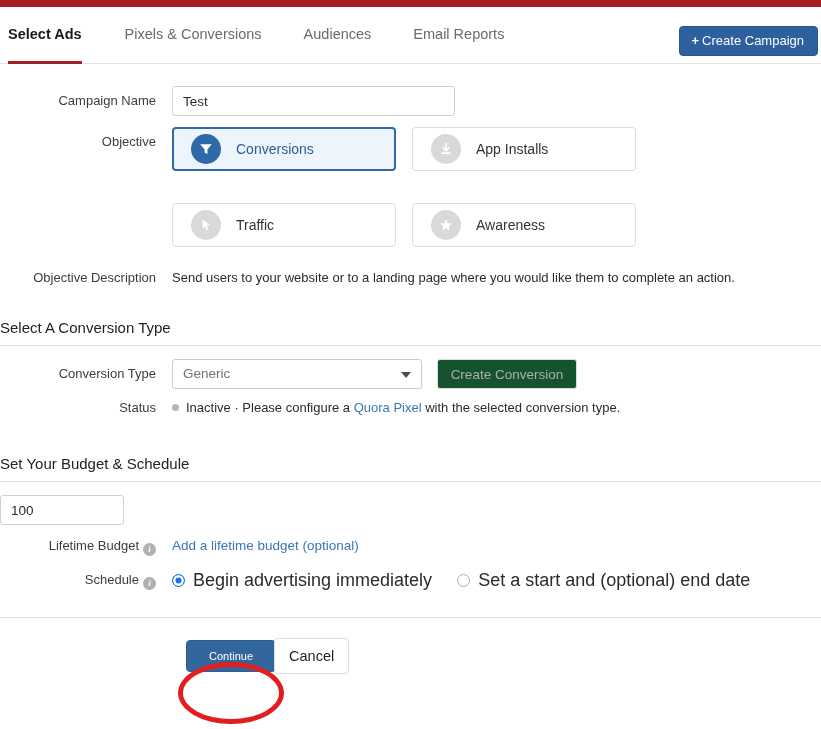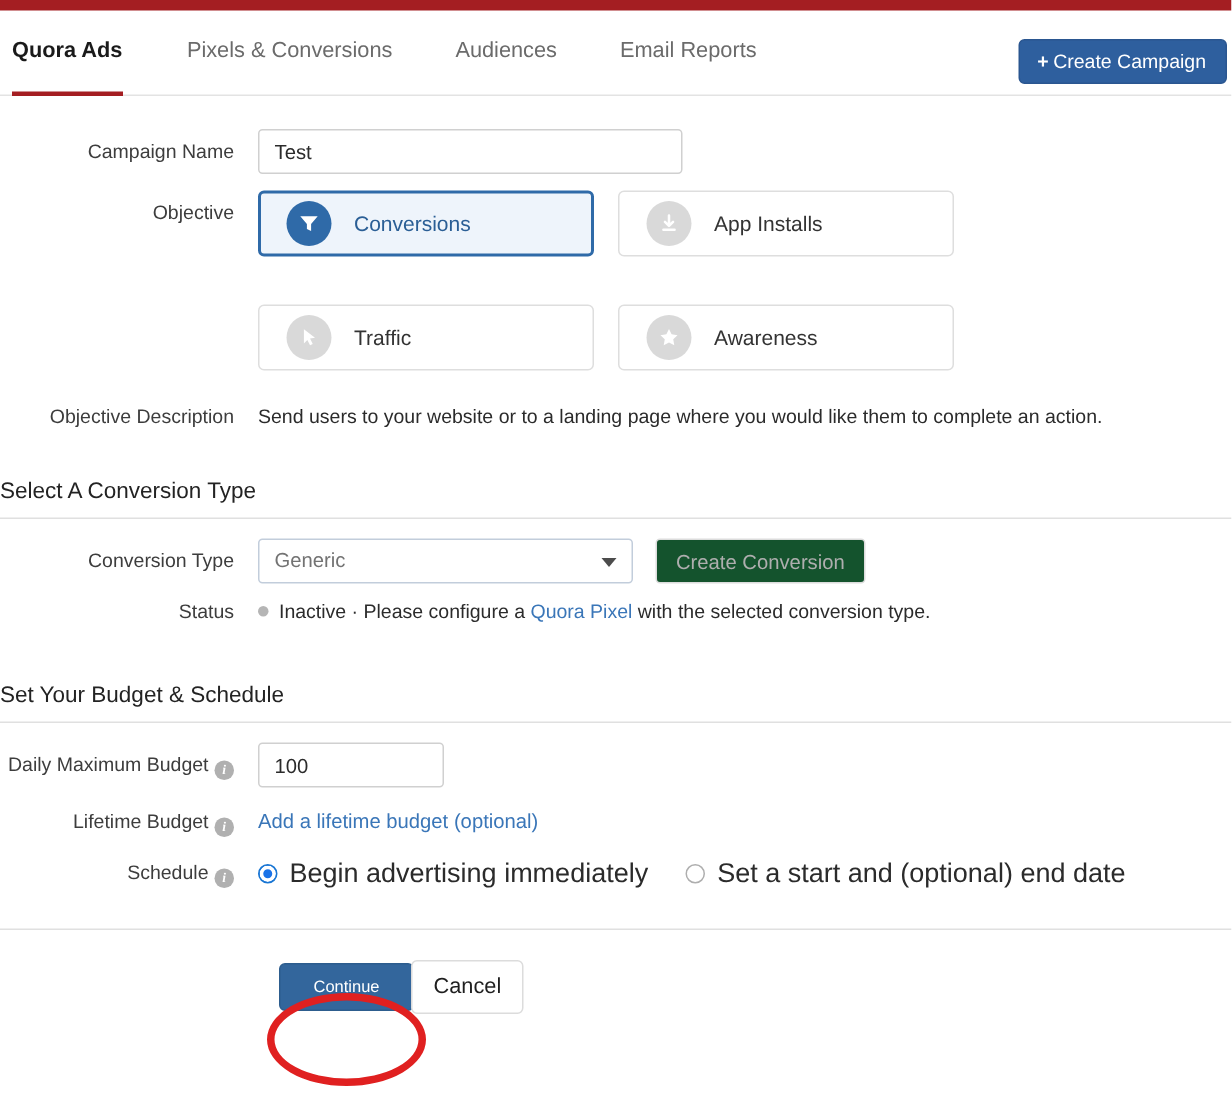--- a/index.html
+++ b/index.html
@@ -342,21 +342,21 @@
   }
 </style>
 </head>
 <body>
 
 <div class="topbar"></div>
 
 <div class="navbar">
   <div class="tabs">
     <div class="tab active">
-      <span>Quora Ads</span>
+      <span>Select Ads</span>
     </div>
     <div class="tab">
       <span>Pixels &amp; Conversions</span>
     </div>
     <div class="tab">
       <span>Audiences</span>
     </div>
     <div class="tab">
       <span>Email Reports</span>
     </div>
@@ -455,23 +455,20 @@
         </div>
       </div>
     </div>
   </div>
 
   <div class="section" style="margin-top:32px;">
     <div class="section-title">Set Your Budget &amp; Schedule</div>
     <div class="hr"></div>
 
     <div class="row" style="margin-top:13px;">
-      <div class="lbl">
-        <span>Daily Maximum Budget</span><span class="info"><span class="info-icon">i</span></span>
-      </div>
       <div class="field">
         <input id="daily-budget-input" class="text-input" type="text" value="100" style="">
       </div>
     </div>
 
     <div class="row" style="margin-top:6px;">
       <div class="lbl">
         <span>Lifetime Budget</span><span class="info"><span class="info-icon">i</span></span>
       </div>
       <div class="field">

